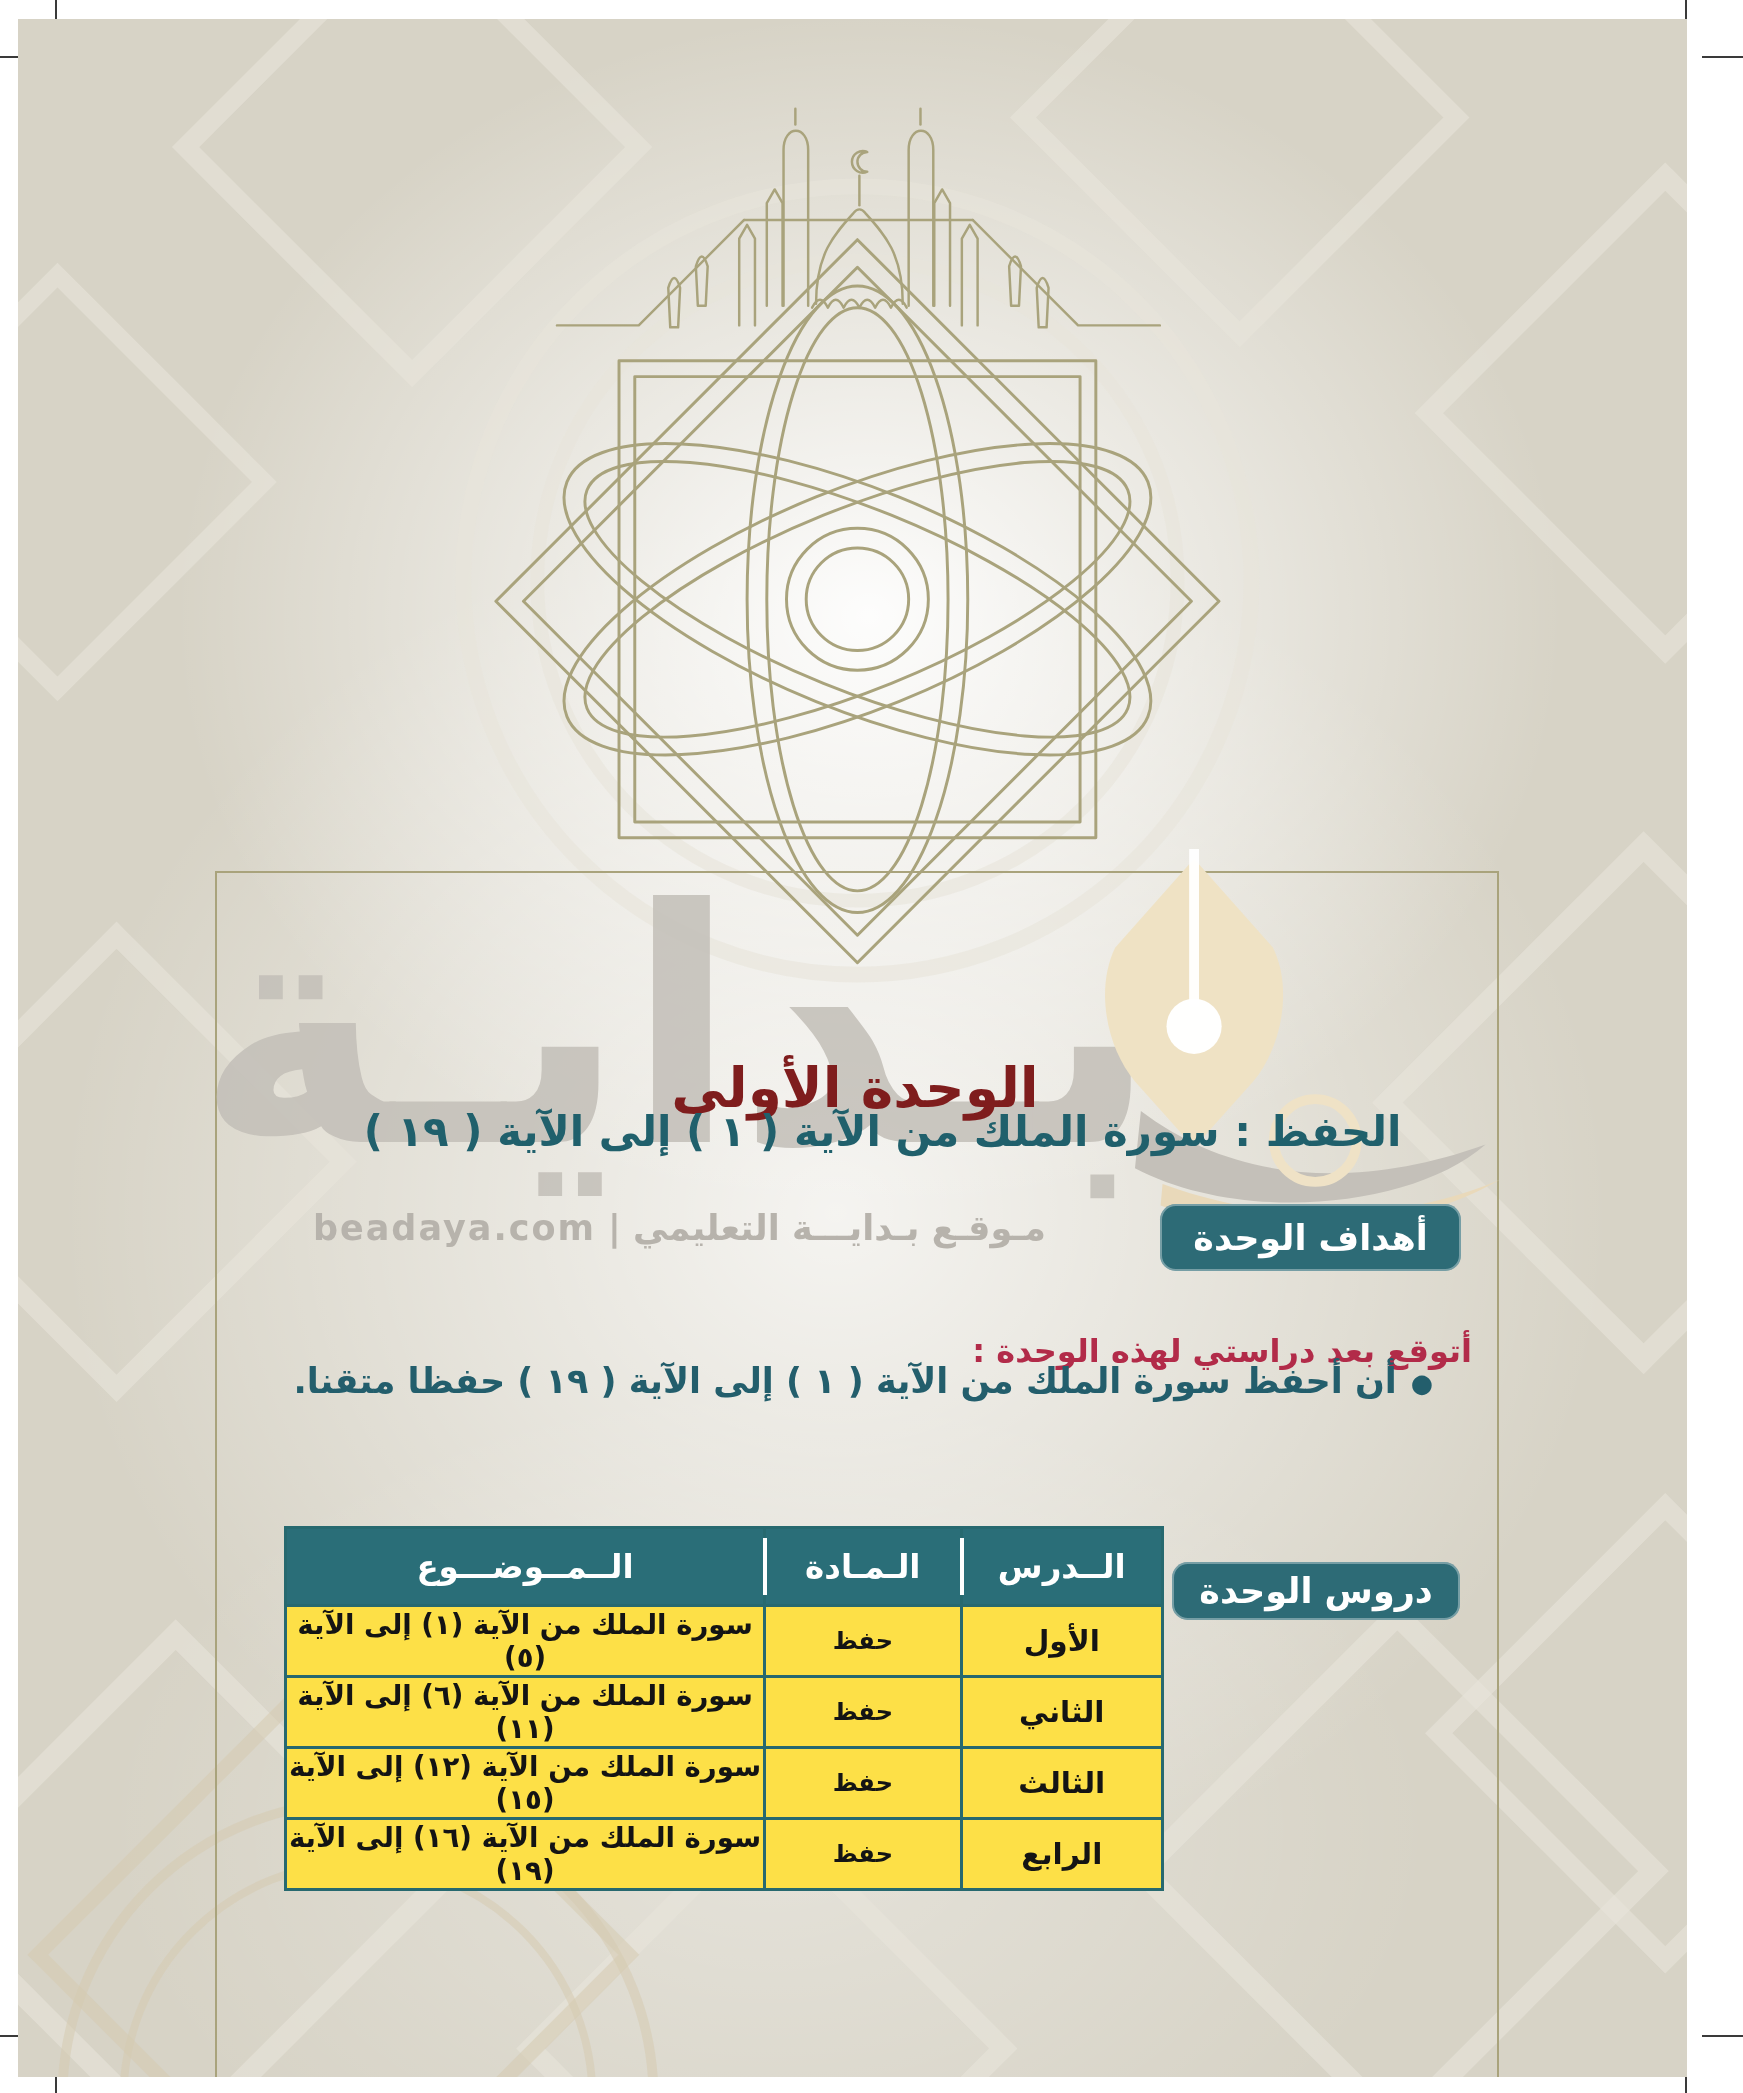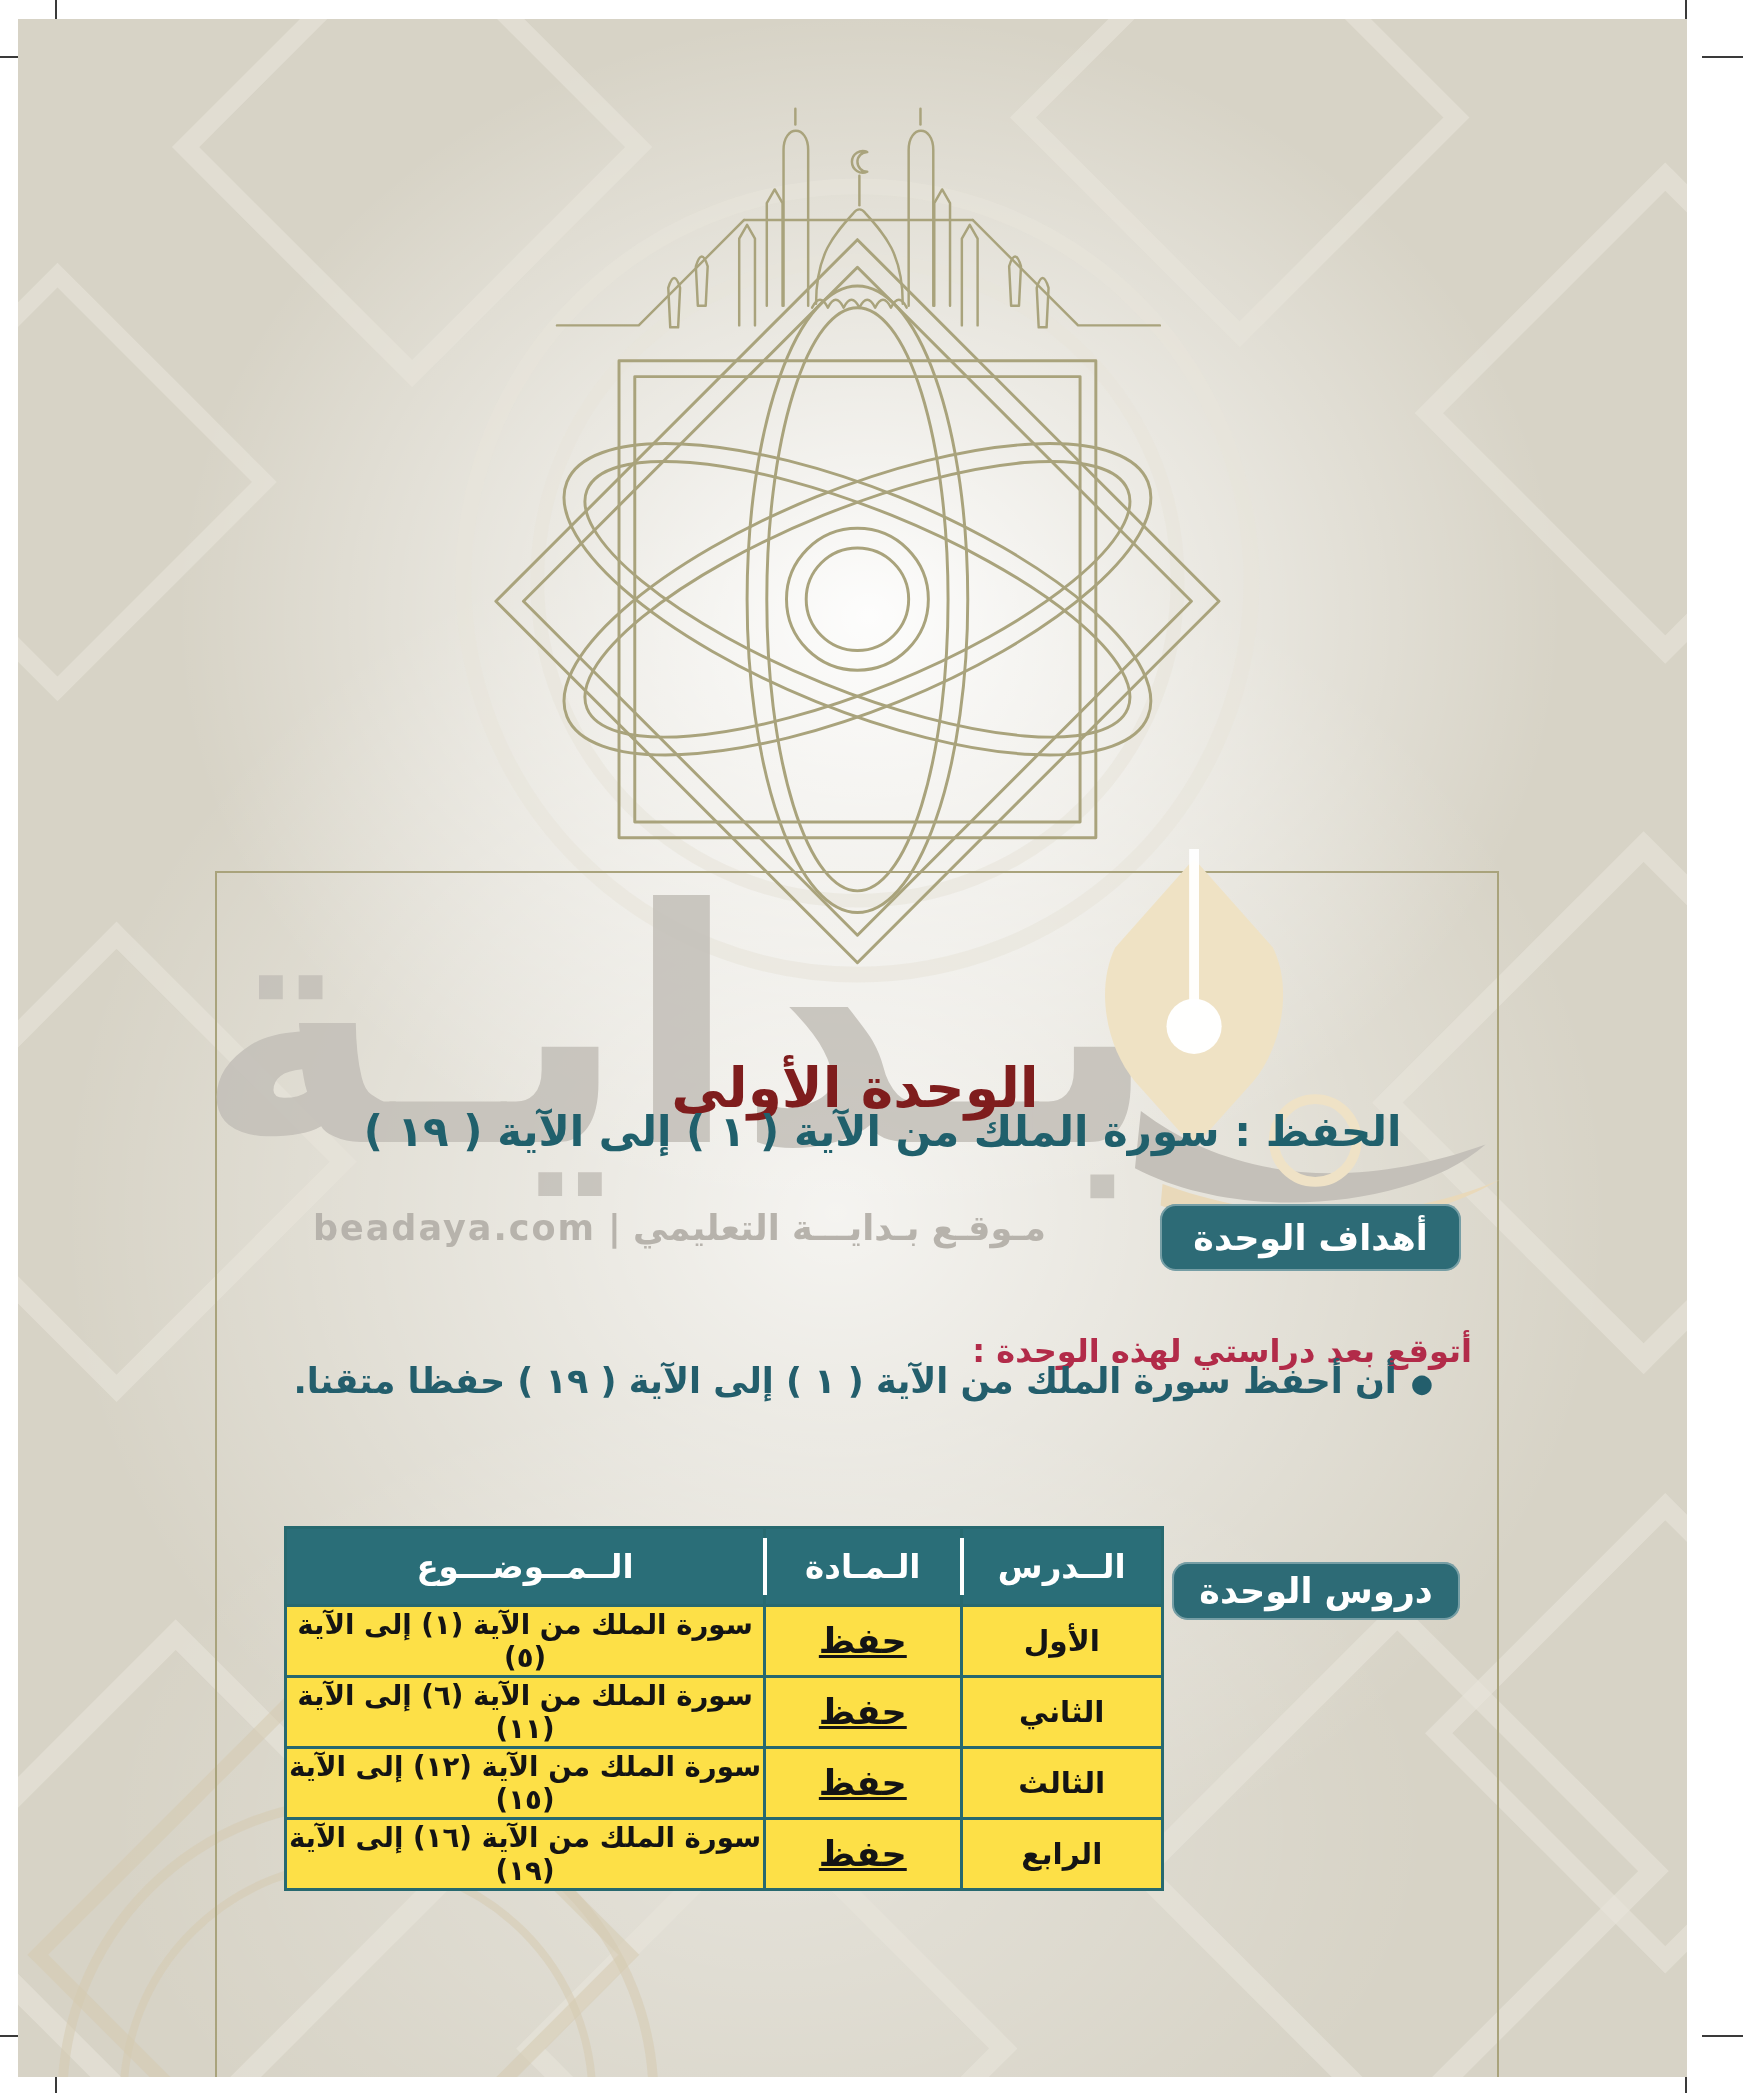--- a/index.html
+++ b/index.html
@@ -39,21 +39,21 @@
   .obj-list{position:absolute;right:311px;top:1361px;direction:rtl;color:#235e6c;font-size:35px;font-weight:bold;}
   .bullet-line{margin-bottom:25.6px;white-space:nowrap;}
   .bullet-line .dot{font-size:25.6px;vertical-align:middle;margin-left:13.8px;}
   
   .lessons-table{position:absolute;left:284px;top:1526px;width:880px;border-collapse:collapse;direction:rtl;}
   .lessons-table th{background:#2a6e78;color:#fff;font-size:32.5px;font-weight:bold;height:73px;
     border:3.9px solid #27696f;letter-spacing:1px;}
   .lessons-table td{background:#fde047;border:3.9px solid #27696f;height:56px;text-align:center;
     color:#141414;font-weight:bold;}
   .lessons-table td.cell-lesson{font-size:29.6px;}
-  .lessons-table td.cell-subject{font-size:35px;text-decoration:underline;}
+  .lessons-table td.cell-subject{font-size:24px;}
   .lessons-table td.cell-topic{font-size:27.6px;}
   .hdr-sep{position:absolute;width:3.9px;height:57px;background:#ffffff;top:1538px;}
 </style>
 </head>
 <body>
 
 <div class="page">
 
   <div class="mark" style="left:55px;top:0;width:2px;height:41px;"></div>
   <div class="mark" style="left:0;top:56px;width:41px;height:2px;"></div>

